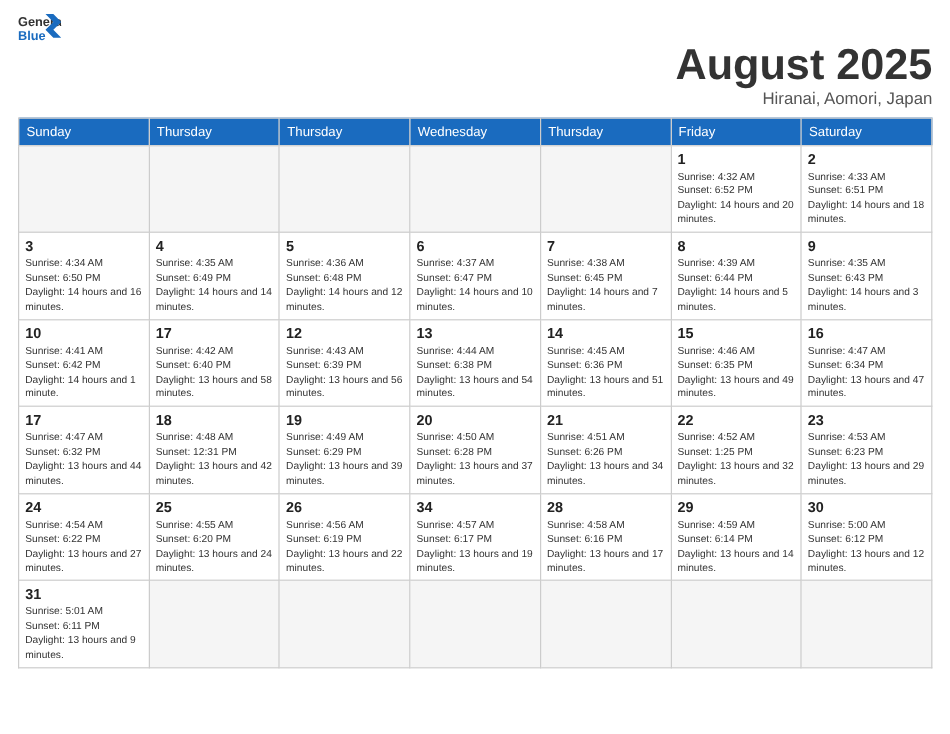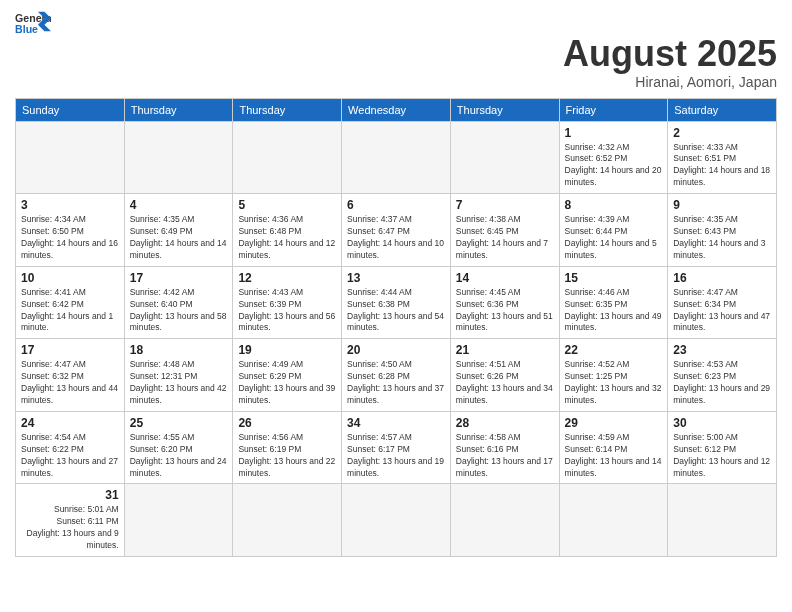--- a/index.html
+++ b/index.html
@@ -77,21 +77,20 @@
       display: block;
       margin-bottom: 2px;
     }
     .day-info {
       font-size: 8.5px;
       color: #333;
       line-height: 1.4;
     }
     .last-row td {
       min-height: 55px;
-      text-align: right;
     }
   </style>
 </head>
 <body>
 
 <div class="page">
   <div class="header">
     <div class="logo">
       <svg class="logo-icon" viewBox="0 0 44 34" xmlns="http://www.w3.org/2000/svg">
         <text x="0" y="14" font-size="13" font-weight="bold" fill="#333" font-family="Arial">General</text>

